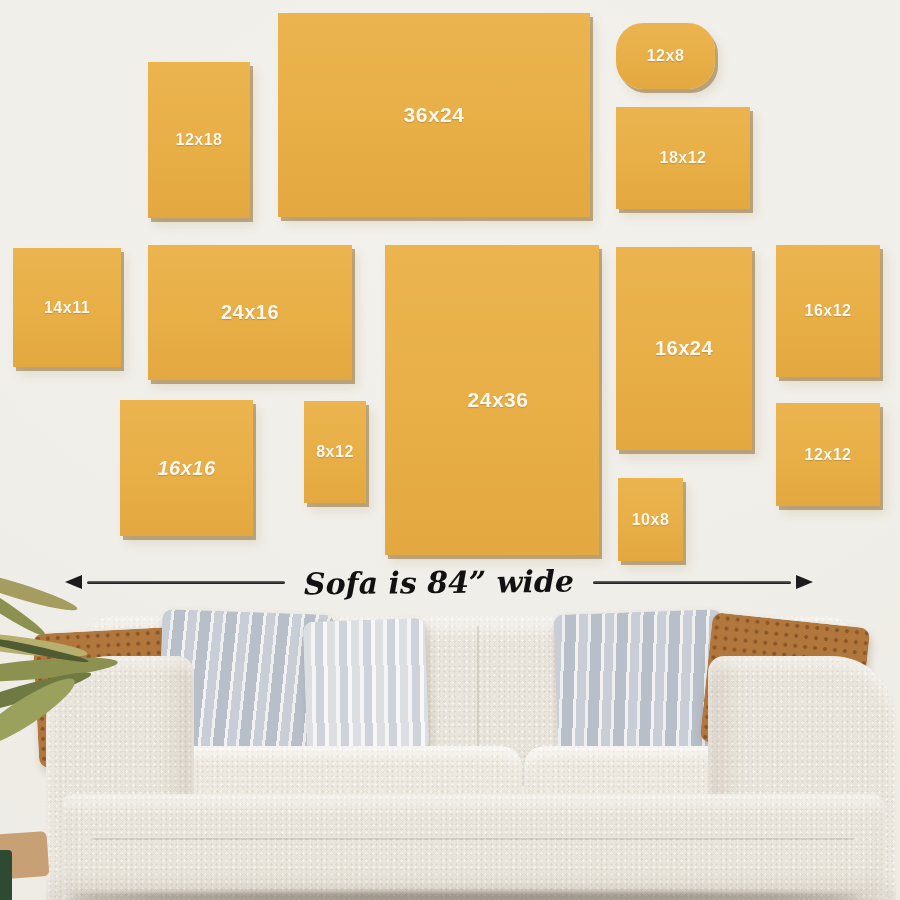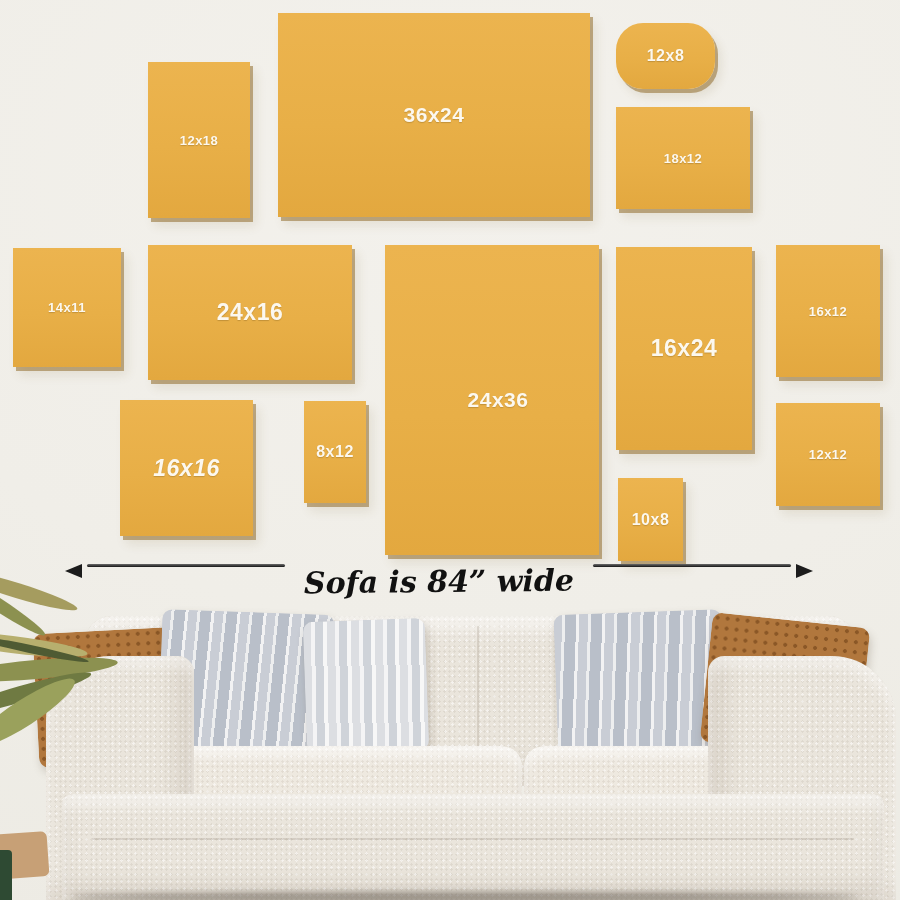--- a/index.html
+++ b/index.html
@@ -16,42 +16,42 @@
     background:linear-gradient(180deg,#ecb44f 0%,#e8af47 55%,#e3a83f 100%);
     box-shadow:3px 4px 0 0 rgba(146,110,46,0.55), 6px 8px 10px rgba(120,95,45,0.12);
     display:flex;align-items:center;justify-content:center;
   }
   .frame-label{
     color:#fcf8ef;font-weight:bold;letter-spacing:.5px;
     text-shadow:0 1px 1px rgba(125,92,30,0.35);
     font-family:"Liberation Sans", sans-serif;
   }
   .fs-xl .frame-label{font-size:21px;}
-  .fs-lg .frame-label{font-size:23px;}
-  .fs-md .frame-label{font-size:13px;}
+  .fs-lg .frame-label{font-size:20px;}
+  .fs-md .frame-label{font-size:16px;}
   .fs-sm .frame-label{font-size:16px;}
 
   .f-12x18{left:148px;top:62px;width:102px;height:156px;}
   .f-36x24{left:278px;top:13px;width:312px;height:204px;}
   .f-12x8 {left:616px;top:23px;width:99px;height:66px;border-radius:27px;}
   .f-18x12{left:616px;top:107px;width:134px;height:102px;}
   .f-14x11{left:13px;top:248px;width:108px;height:119px;}
   .f-24x16{left:148px;top:245px;width:204px;height:135px;}
   .f-24x36{left:385px;top:245px;width:202px;height:310px;padding-left:12px;}
   .f-16x24{left:616px;top:247px;width:136px;height:203px;}
   .f-16x12{left:776px;top:245px;width:104px;height:132px;}
   .f-16x16{left:120px;top:400px;width:133px;height:136px;font-style:italic;}
   .f-8x12 {left:281px;top:401px;width:62px;height:102px;margin-left:23px;}
   .f-10x8 {left:618px;top:454px;width:65px;height:83px;margin-top:24px;}
   .f-12x12{left:776px;top:403px;width:104px;height:103px;}
 
   
   .measure{
     position:absolute;left:65px;right:87px;top:564px;height:36px;
-    display:flex;align-items:flex-start;gap:5px;
+    display:flex;align-items:center;gap:5px;
   }
   .arrow-head{width:0;height:0;border-top:7px solid transparent;border-bottom:7px solid transparent;flex:0 0 auto;}
   .arrow-head.left{border-right:17px solid #1c1c1c;}
   .arrow-head.right{border-left:17px solid #1c1c1c;}
   .arrow-line{flex:1 1 auto;height:3px;background:linear-gradient(180deg,#6a6a6a,#161616);border-radius:2px;}
   .measure-text{
     flex:0 0 auto;margin:0 14px;color:#111;
     font-family:"DejaVu Serif", serif;font-style:italic;font-weight:bold;
     font-size:30px;white-space:nowrap;transform:rotate(-0.6deg);
   }

